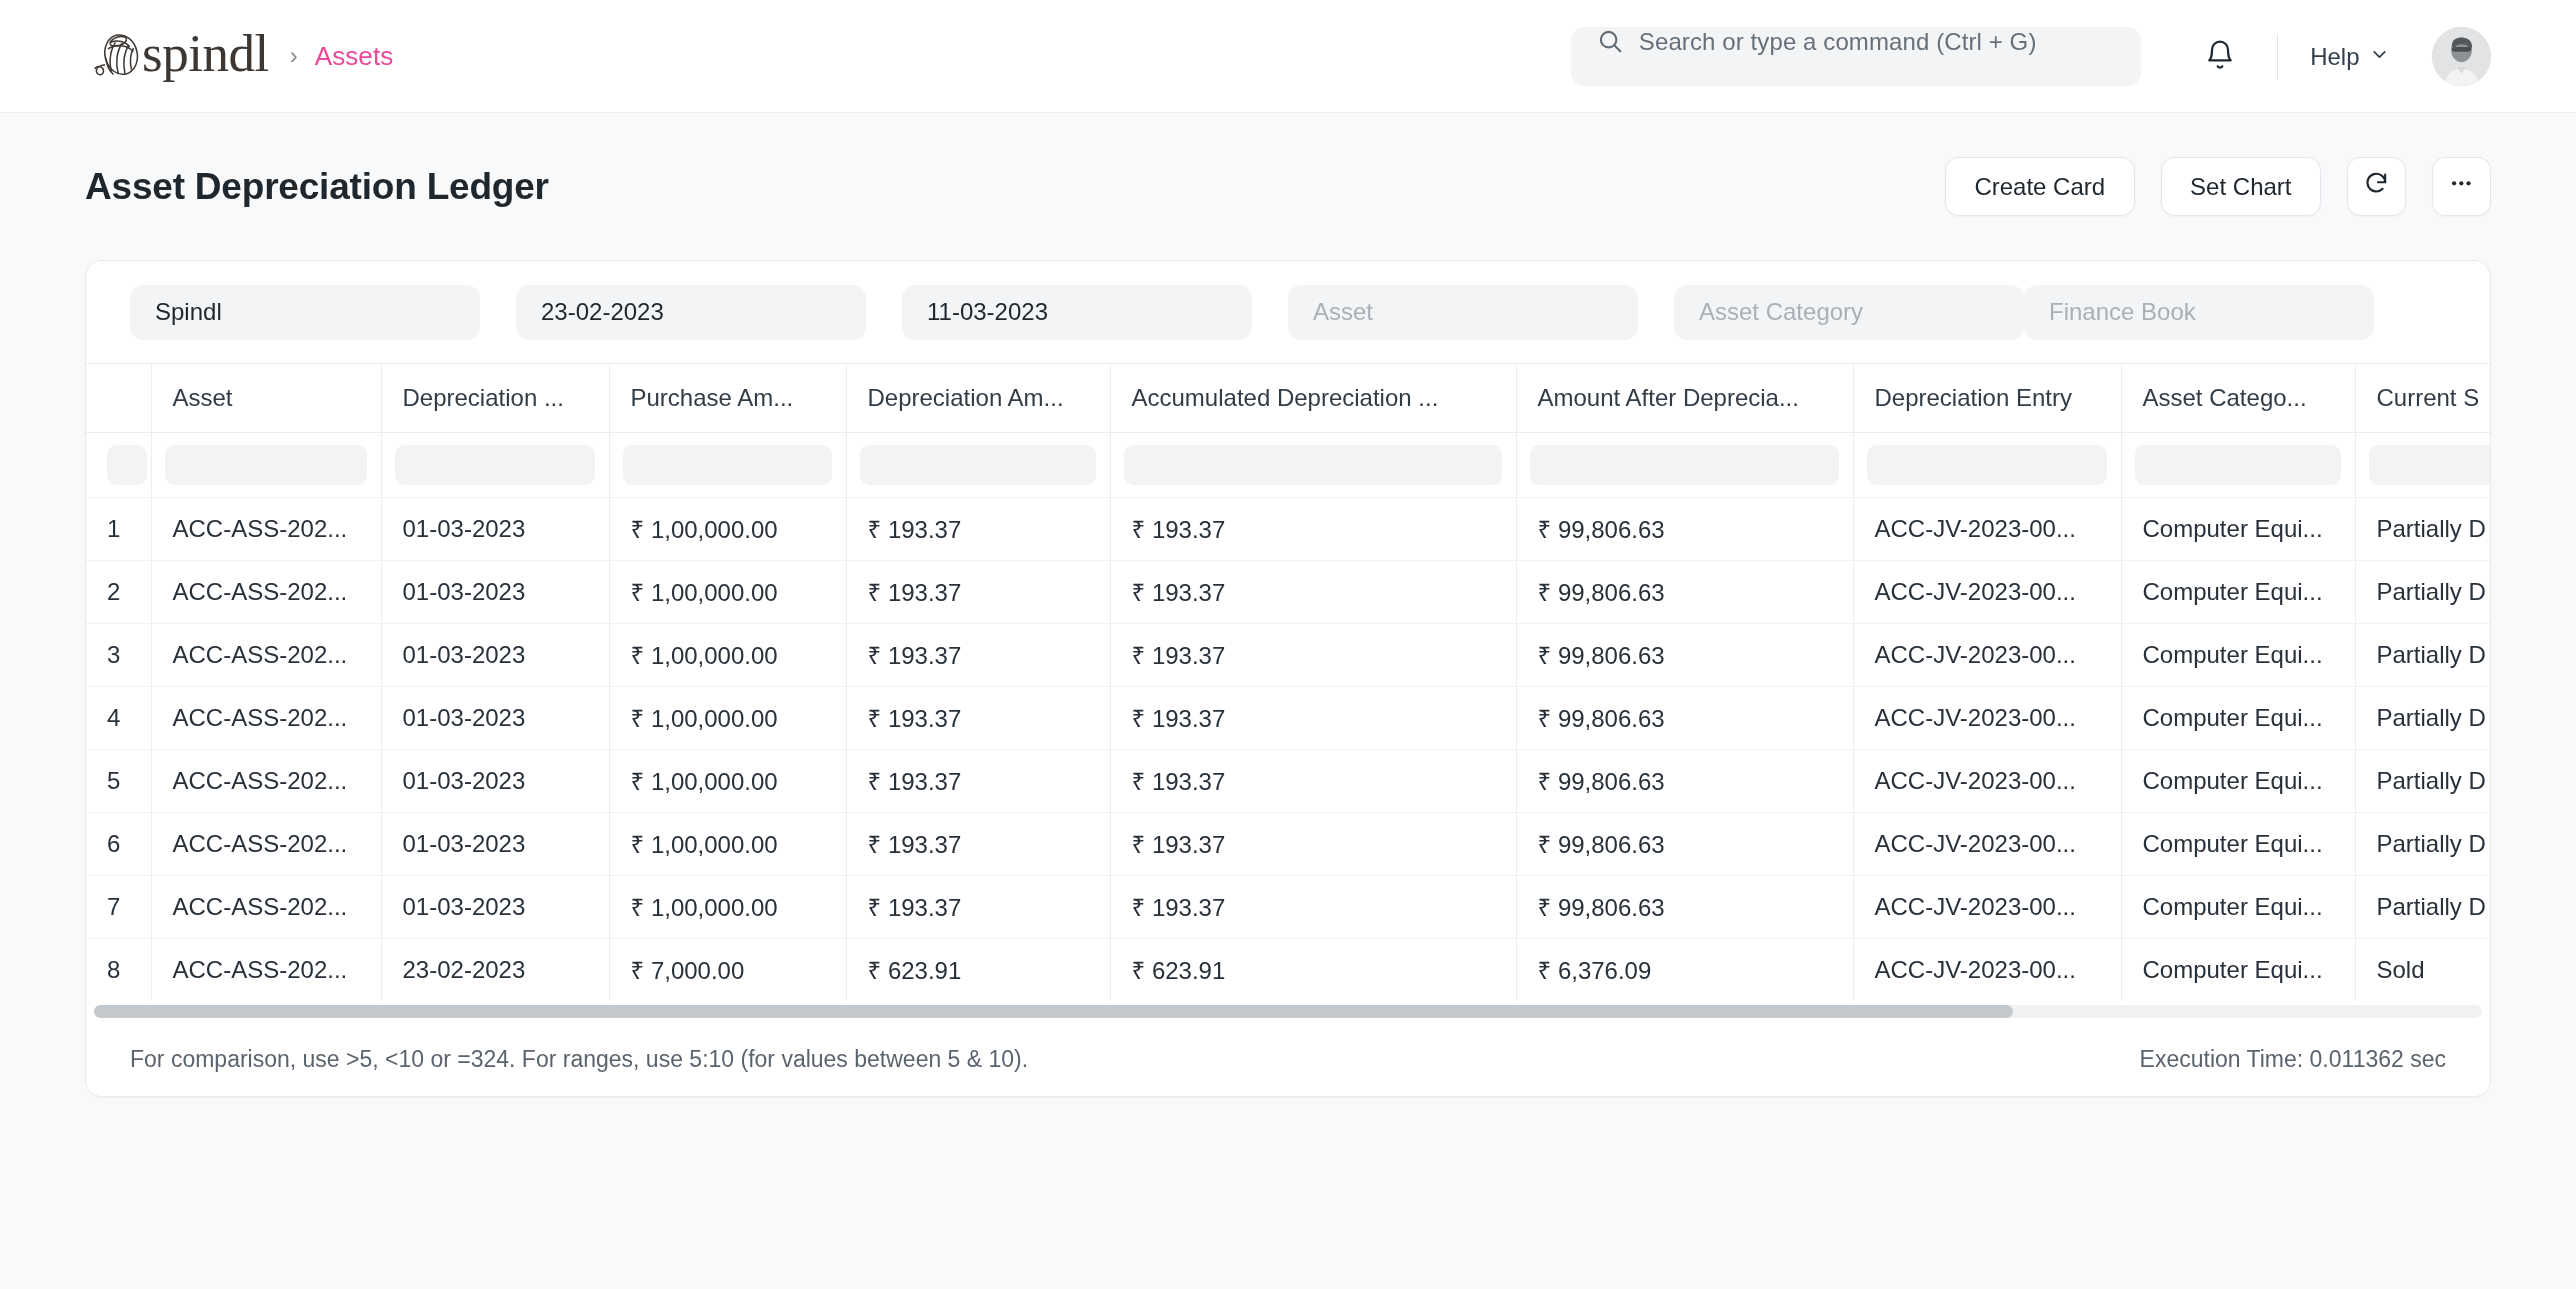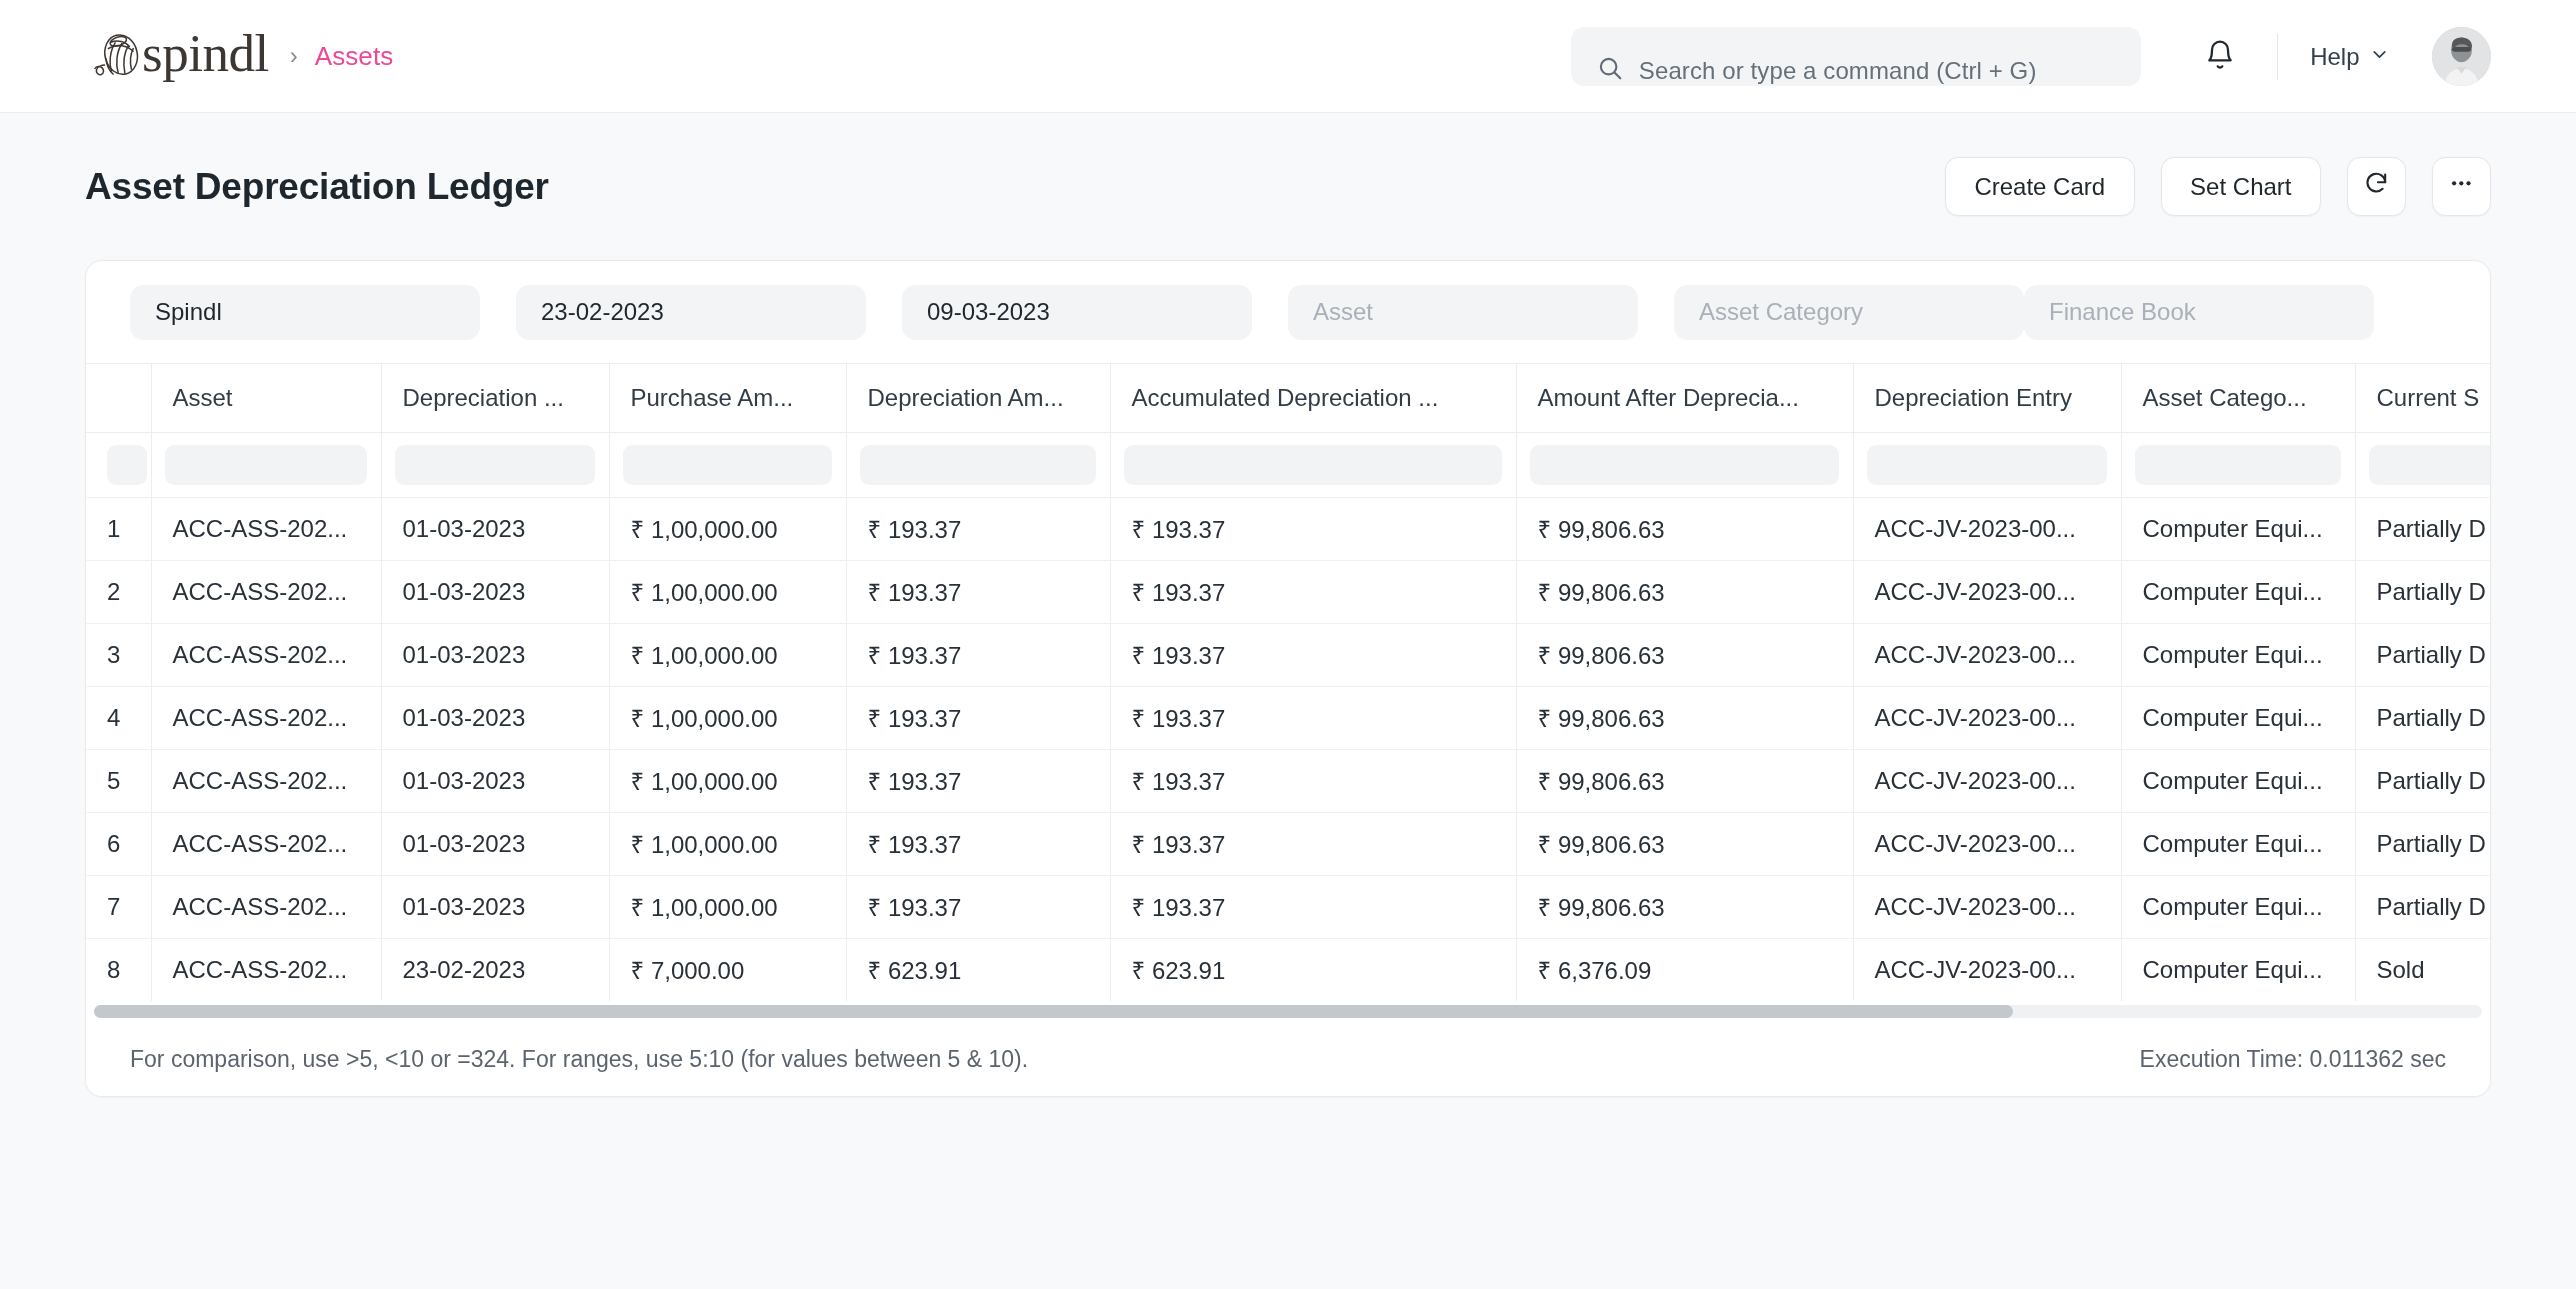--- a/index.html
+++ b/index.html
@@ -36,21 +36,21 @@
   .crumb-link {
     font-size: 26px; color: #ec4899; letter-spacing: 0.1px;
   }
 
   .nav-right {
     position: absolute; right: 85px; top: 0; height: 113px;
     display: flex; align-items: center; gap: 0;
   }
   .search-box {
     width: 570px; height: 59px; background: #f3f4f6; border-radius: 13.3px;
-    display: flex; align-items: flex-end; padding: 0 25px; gap: 15px;
+    display: flex; align-items: flex-start; padding: 0 25px; gap: 15px;
     border: 0.9px solid transparent;
   }
   .search-box svg { flex: 0 0 auto; }
   .search-ph { font-size: 24px; color: #66707a; letter-spacing: 0.1px; }
   .bell-btn { width: 51px; height: 51px; margin-left: 53px; display: flex; align-items: center; justify-content: center; }
   .nav-divider { width: 0.9px; height: 46px; background: #e2e4e7; margin: 0 32px; }
   .help-btn { display: flex; align-items: center; gap: 9.5px; font-size: 24px; color: #32404e; }
   .avatar {
     width: 59px; height: 59px; border-radius: 50%; margin-left: 42px;
     overflow: hidden; background: #d8d9da; position: relative;
@@ -241,21 +241,21 @@
       </span>
     </div>
   </div>
 </div>
 
 <div class="report-card">
 
   <div class="filter-bar">
     <div class="filter-pill fp-w1">Spindl</div>
     <div class="filter-pill fp-w2">23-02-2023</div>
-    <div class="filter-pill fp-w3">09-03-2023</div>
+    <div class="filter-pill fp-w3">11-03-2023</div>
     <div class="filter-pill fp-w4 ph">Asset</div>
     <div class="filter-pill fp-w6 ph">Asset Category</div>
     <div class="filter-pill fp-w5 ph">Finance Book</div>
   </div>
 
   <div class="table-scroll">
     <table class="dt">
       <thead>
         <tr>
           <th class="col-idx"></th>

